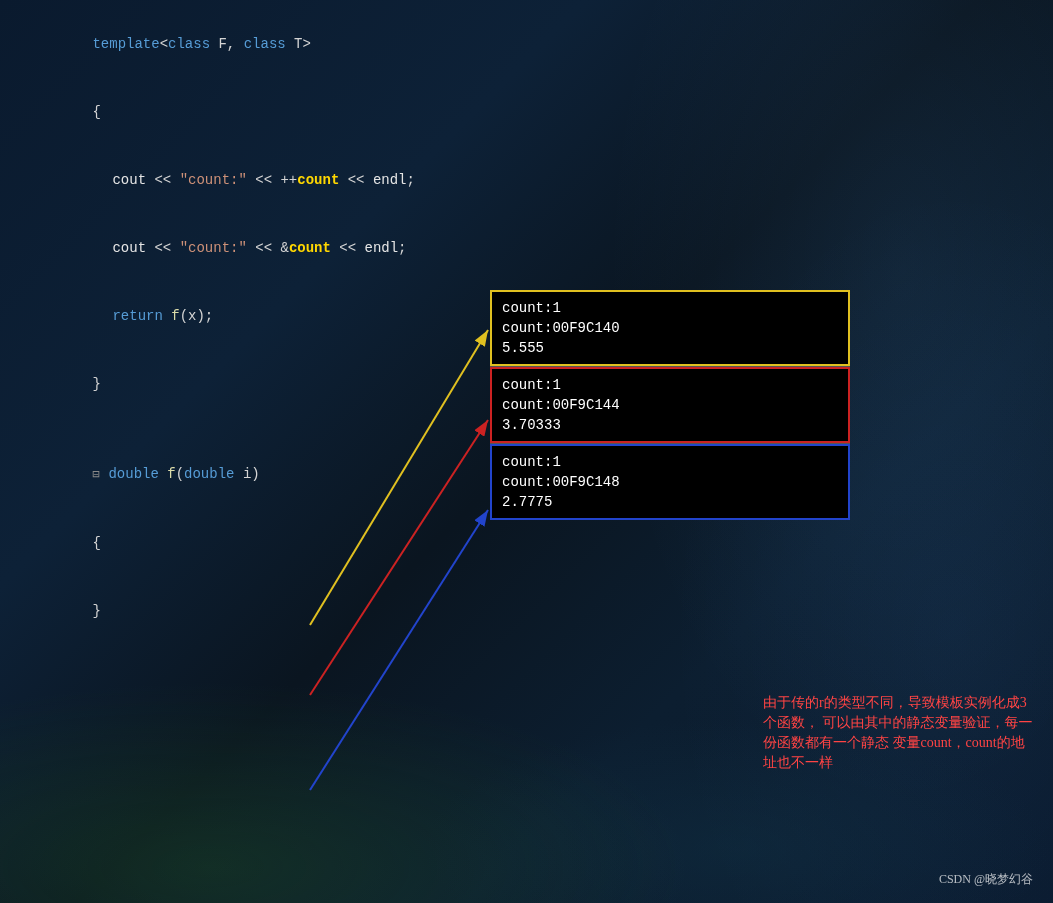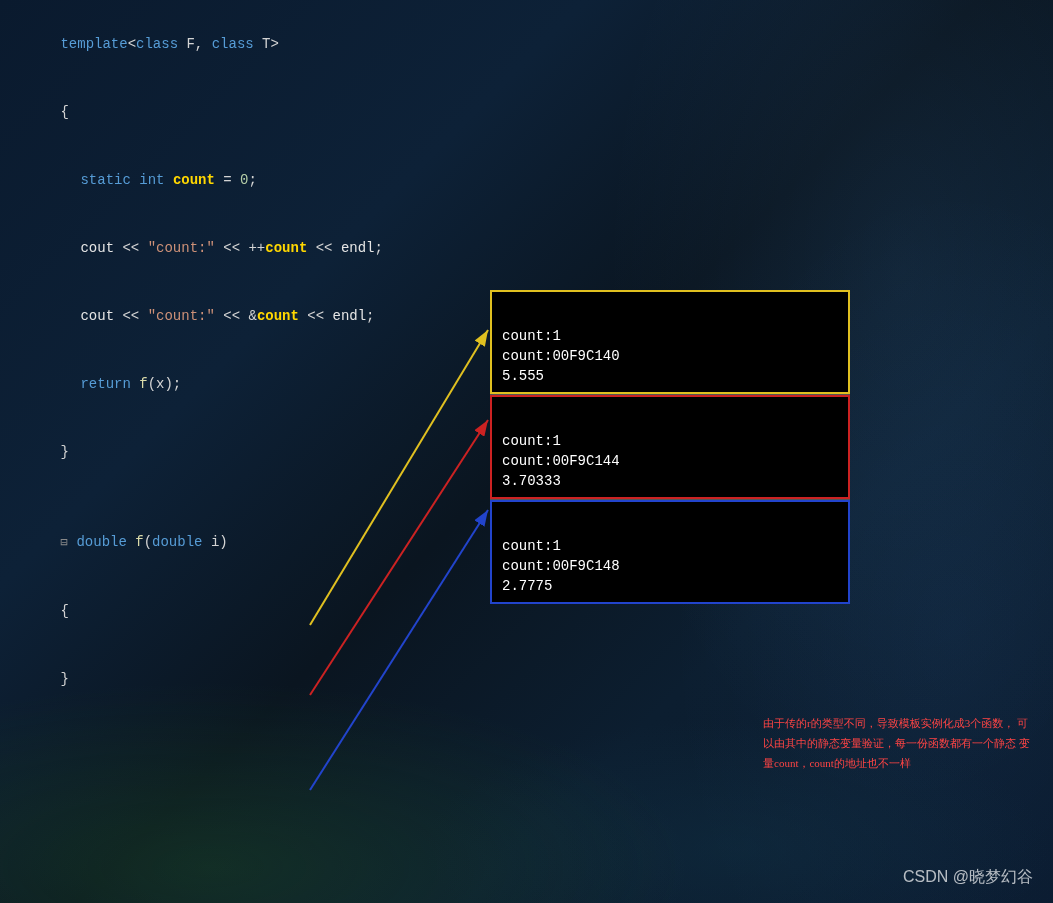--- a/index.html
+++ b/index.html
@@ -49,20 +49,21 @@
       padding: 10px 0;
     }
 
     .code-line {
       display: flex;
       align-items: flex-start;
       min-height: 22px;
       padding: 1px 0;
       font-size: 14px;
       line-height: 22px;
+      margin-left: 32px;
     }
 
     .line-content {
       padding-left: 10px;
       white-space: pre;
     }
 
     
     .c-white { color: #d4d4d4; }
     .c-cyan { color: #4ec9b0; }
@@ -108,21 +109,20 @@
     .output-section.blue-border {
       border-color: #2244cc;
     }
 
     .output-text {
       color: #ffffff;
       font-family: 'Courier New', Courier, monospace;
       font-size: 14px;
       line-height: 20px;
       white-space: pre;
-      margin-top: 28px;
     }
 
     .output-divider {
       border: none;
       border-top: 1px solid #555;
       margin: 0;
     }
 
     
     .arrows-overlay {
@@ -132,37 +132,37 @@
       z-index: 9;
       pointer-events: none;
     }
 
     
     .annotation-text {
       position: absolute;
       bottom: 130px;
       right: 20px;
       color: #ff4444;
-      font-size: 11px;
+      font-size: 14px;
       line-height: 20px;
       max-width: 270px;
       z-index: 11;
       font-family: 'SimSun', 'STSong', serif;
       margin-left: 48px;
     }
 
     
     .watermark {
       position: absolute;
       bottom: 15px;
       right: 20px;
       color: rgba(255,255,255,0.7);
-      font-size: 16px;
+      font-size: 12px;
       z-index: 12;
-      font-family: Liberation Sans, sans-serif;
+      font-family: Liberation Serif, serif;
     }
 
     
     .highlight-count {
       color: #ffd700;
       font-weight: bold;
     }
 
     
     .c-var { color: #e5e5e5; }
@@ -184,25 +184,20 @@
     </span>
   </div>
 
 
   <div class="code-line">
     <span class="line-content">
       <span class="c-white">{</span>
     </span>
   </div>
 
-  <div class="code-line">
-    <span class="line-content indent1">
-      <span class="c-blue">static</span><span class="c-white"> </span><span class="c-blue">int</span><span class="c-white"> </span><span class="highlight-count">count</span><span class="c-white"> = </span><span class="c-number">0</span><span class="c-white">;</span>
-    </span>
-  </div>
 
   <div class="code-line">
     <span class="line-content indent1">
       <span class="c-var">cout</span><span class="c-white"> &lt;&lt; </span><span class="c-orange">"count:"</span><span class="c-white"> &lt;&lt; ++</span><span class="highlight-count">count</span><span class="c-white"> &lt;&lt; </span><span class="c-var">endl</span><span class="c-white">;</span>
     </span>
   </div>
 
   <div class="code-line">
     <span class="line-content indent1">
       <span class="c-var">cout</span><span class="c-white"> &lt;&lt; </span><span class="c-orange">"count:"</span><span class="c-white"> &lt;&lt; &amp;</span><span class="highlight-count">count</span><span class="c-white"> &lt;&lt; </span><span class="c-var">endl</span><span class="c-white">;</span>

